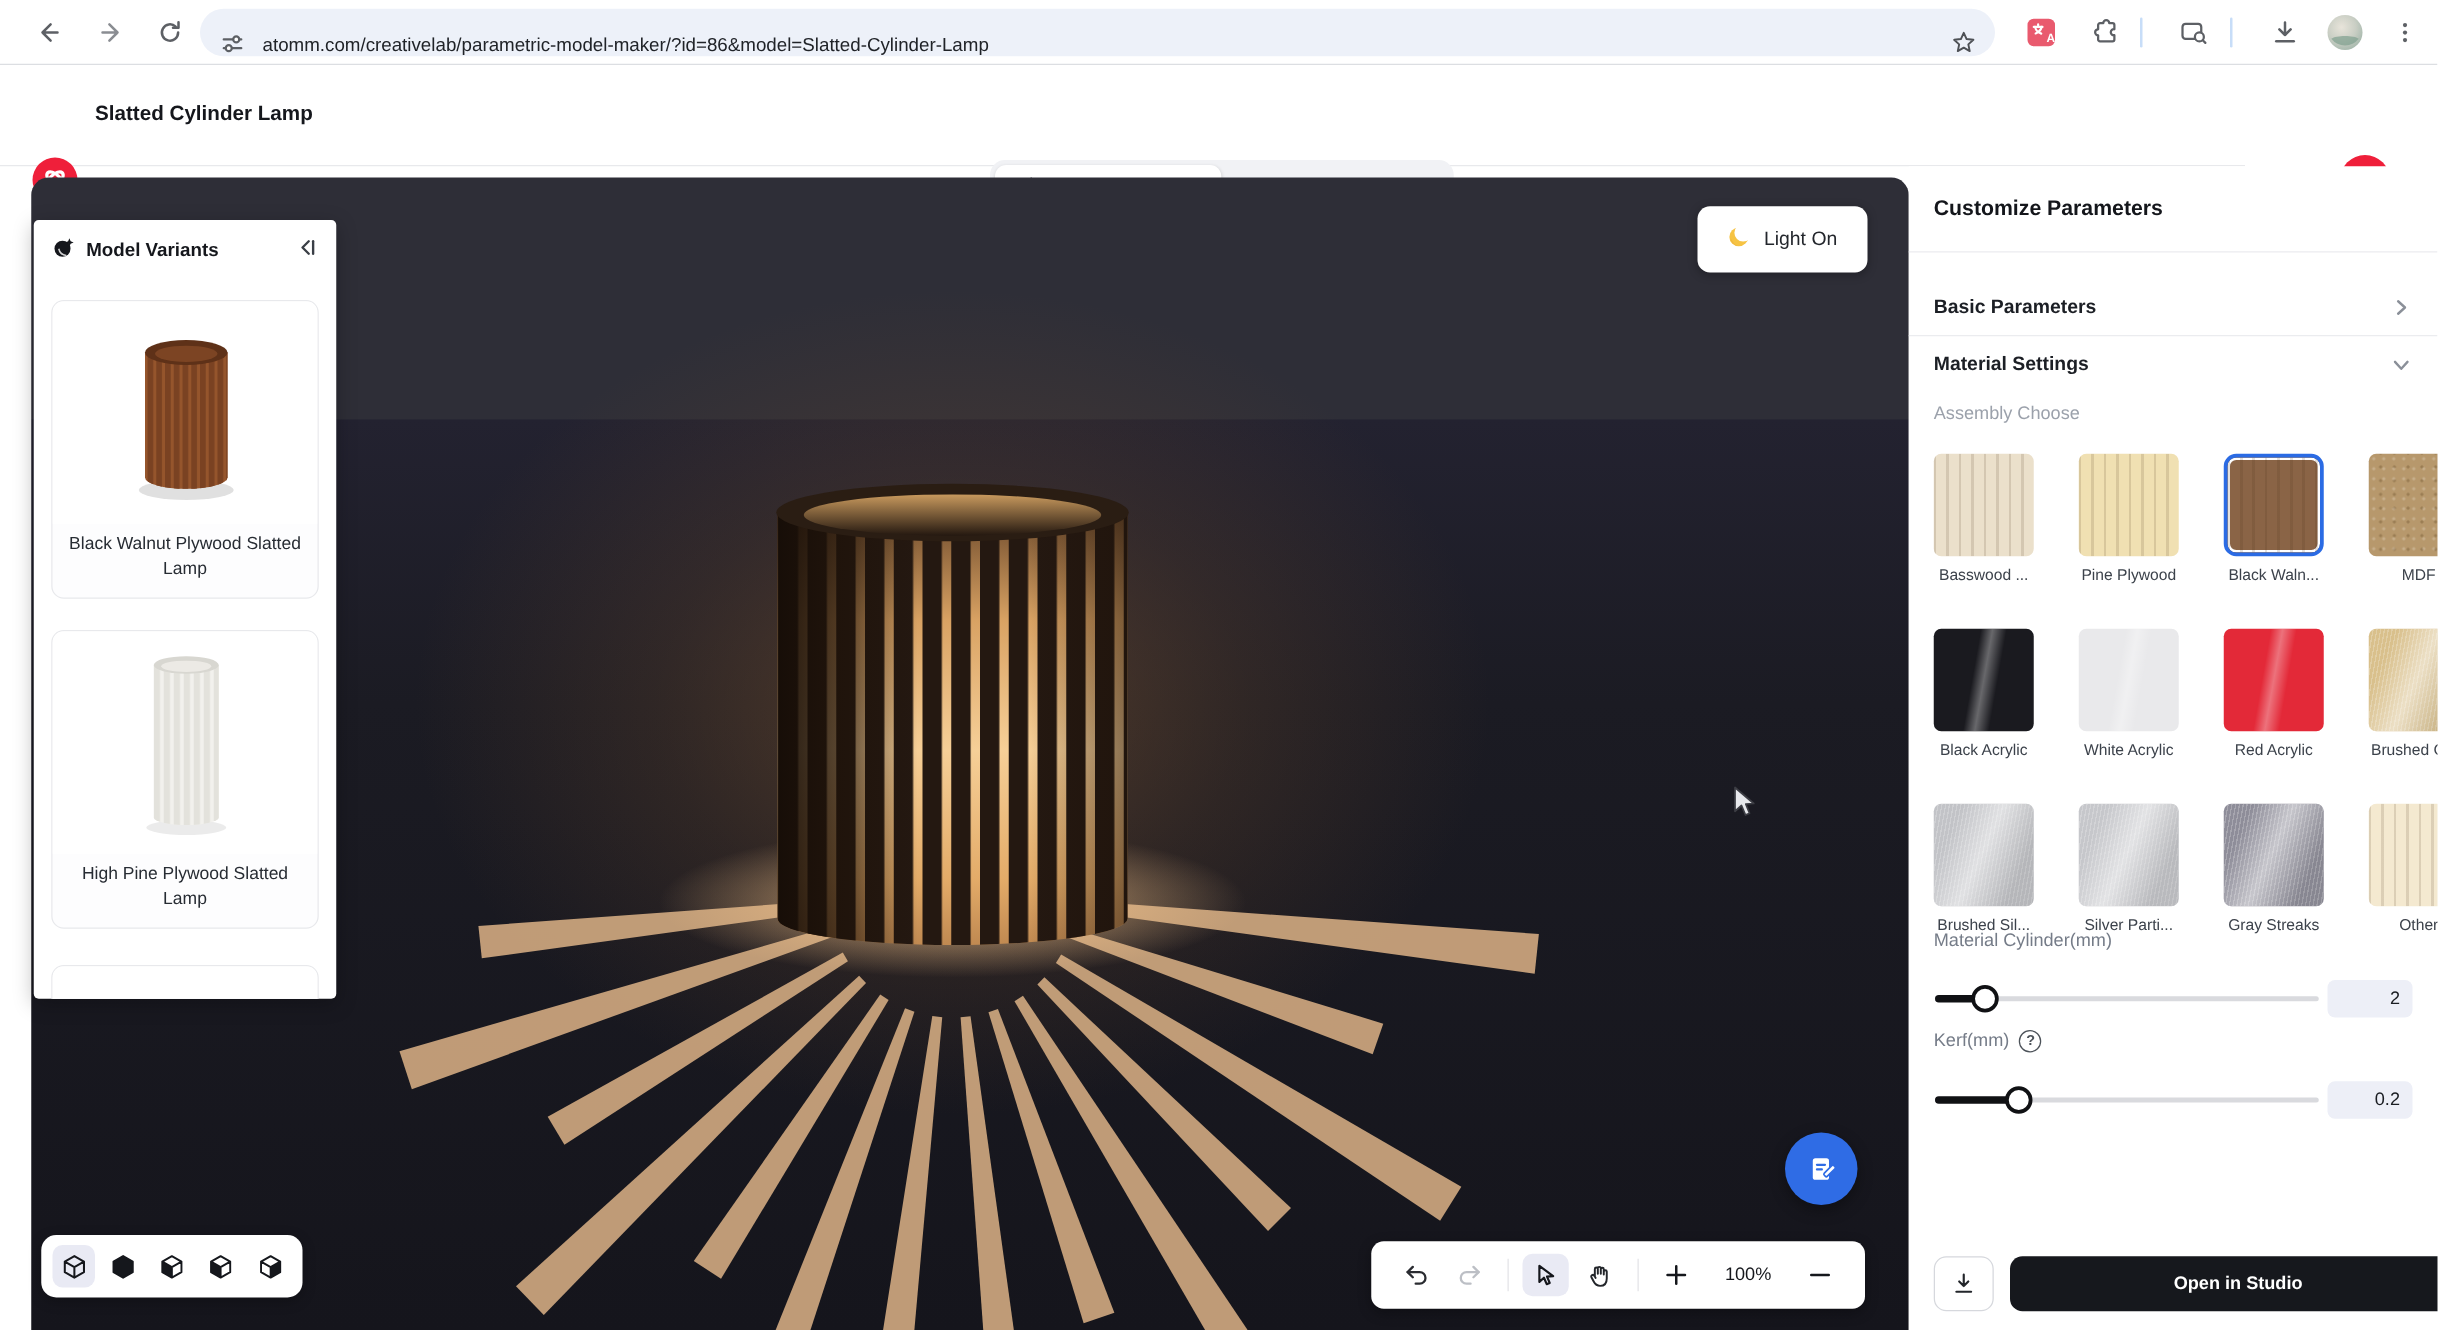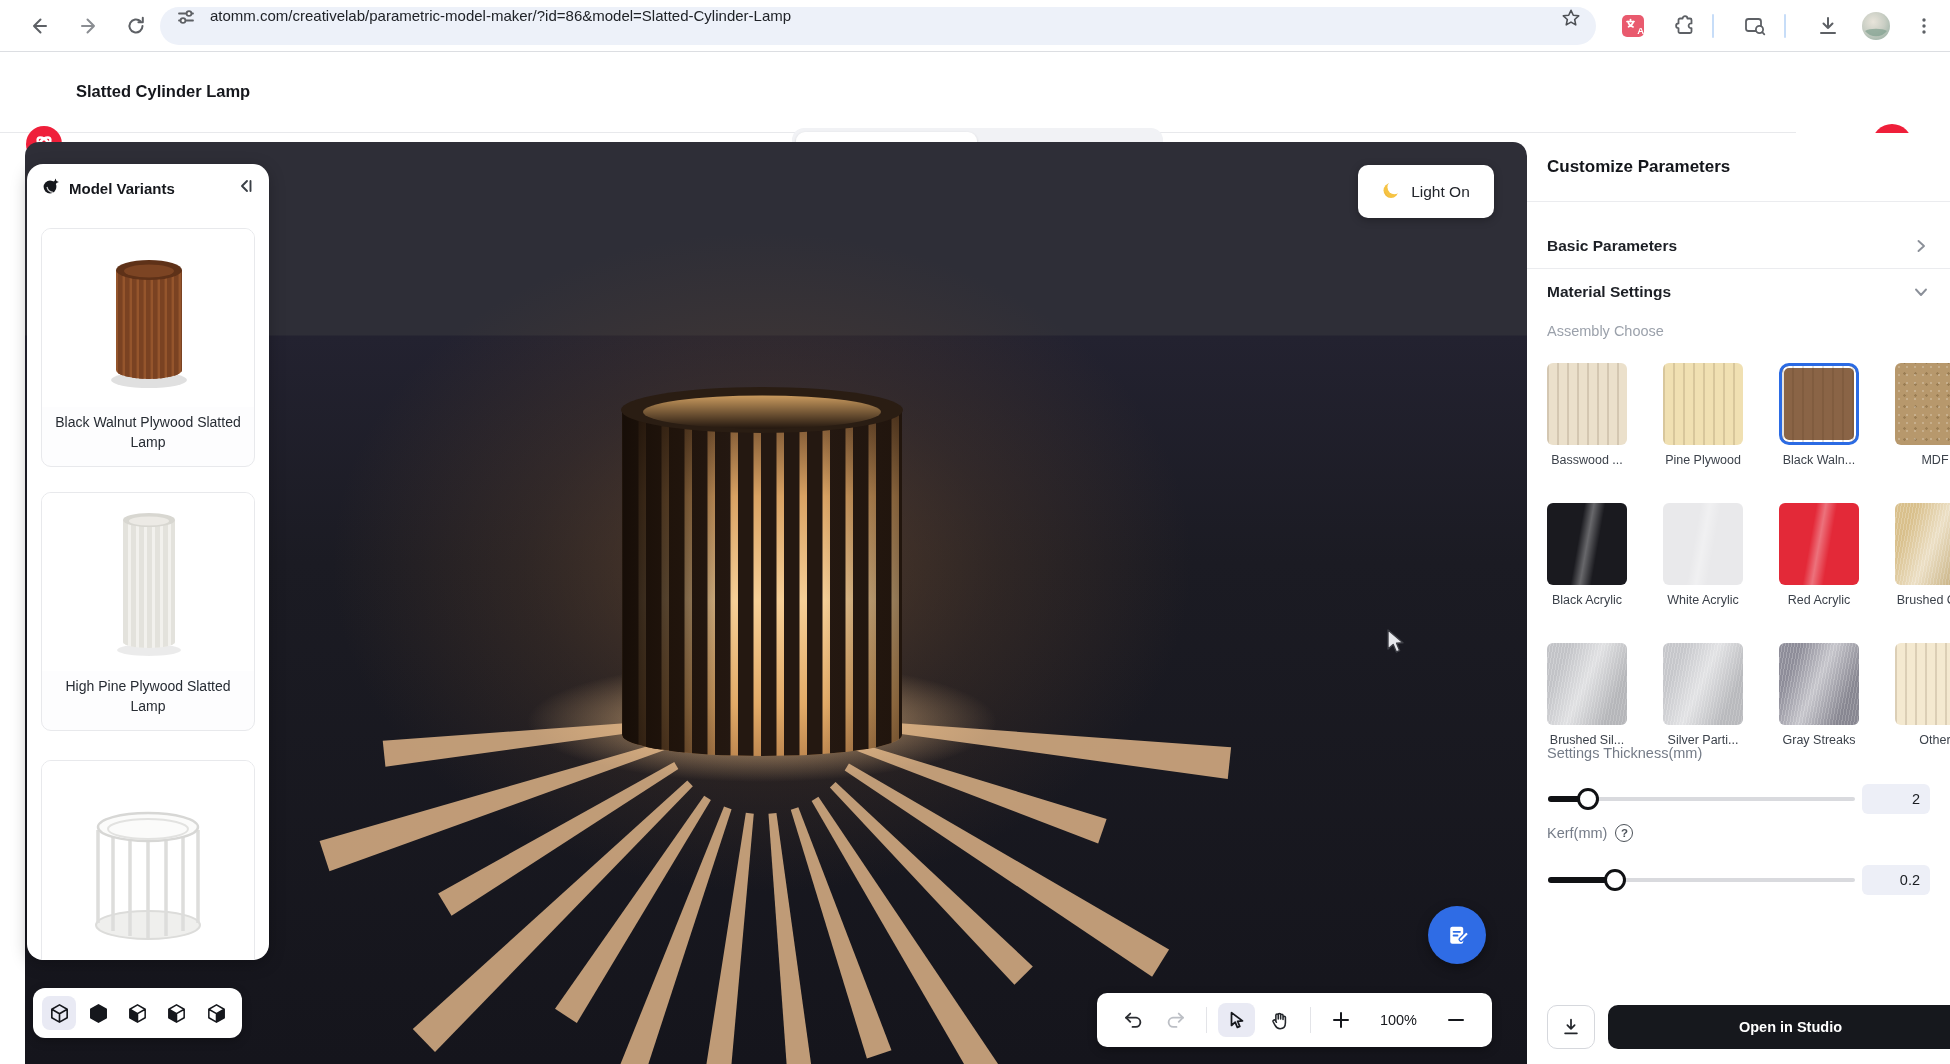--- a/index.html
+++ b/index.html
@@ -7,21 +7,21 @@
     font-family:"Liberation Sans", sans-serif; }
   .abs { position:absolute; }
   #app { position:relative; width:1950px; height:1064px; background:#fff; }
 
   
   .browser-bar { position:absolute; left:0; top:0; width:1950px; height:52px;
     background:#ffffff; border-bottom:1px solid #dcdee2; }
   .bicon { position:absolute; top:10px; width:32px; height:32px; display:flex;
     align-items:center; justify-content:center; border-radius:50%; color:#5d6065; }
   .url-pill { position:absolute; left:160px; top:7px; width:1436px; height:38px;
-    border-radius:19px; background:#edf1f9; display:flex; align-items:flex-start; }
+    border-radius:19px; background:#edf1f9; display:flex; align-items:flex-end; }
   .url-text { font-size:15px; color:#202328; margin-left:14px; white-space:nowrap; }
   .vsep { position:absolute; top:14px; width:2px; height:24px; background:#c7ddf8; border-radius:1px; }
 
   
   .app-header { position:absolute; left:0; top:52px; width:1796px; height:81px;
     background:#fff; border-bottom:1px solid #e8e9ec; }
   .logo-badge { position:absolute; width:36px; height:36px; border-radius:50%;
     background:#ef1f3a; display:flex; align-items:center; justify-content:center; }
   .app-title { position:absolute; left:76px; top:30px; font-size:16.5px; font-weight:700; color:#15171c; }
   .view-toggle { position:absolute; left:792px; top:76px; width:371px; height:52px;
@@ -31,22 +31,22 @@
   .seg.active { background:#fff; box-shadow:0 1px 3px rgba(0,0,0,.14); color:#15171c; font-weight:700; }
   .seg.inactive { color:#9aa0a8; font-weight:500; }
 
   
   .viewport { position:absolute; left:25px; top:142px; width:1502px; height:922px;
     border-radius:14px 14px 0 0; overflow:hidden;
     background:linear-gradient(180deg,#2e2e37 0px,#2e2e37 193px,#232230 194px,#1b1b23 420px,#15151c 100%); }
   .lamp-svg { position:absolute; left:0; top:0; }
 
   
-  .variants-panel { position:absolute; left:27px; top:164px; width:242px; height:796px;
-    background:#fff; border-radius:16px; box-shadow:0 4px 16px rgba(0,0,0,.25); overflow:hidden; }
+  .variants-panel { position:absolute; left:27px; top:176px; width:242px; height:623px;
+    background:#fff; border-radius:4px; box-shadow:0 4px 16px rgba(0,0,0,.25); overflow:hidden; }
   .vp-header { position:absolute; left:0; top:0; width:100%; height:48px; display:flex;
     align-items:center; padding:0 14px; gap:8px; }
   .vp-title { font-size:15px; font-weight:700; color:#15171c; flex:1; }
   .vcard { position:absolute; left:14px; width:214px; background:#fdfdfe;
     border:1px solid #e8e9ec; border-radius:10px; overflow:hidden; }
   .vcard .thumb { width:100%; height:178px; background:#fff; display:flex;
     align-items:center; justify-content:center; }
   .vcard .vlabel { padding:6px 10px 14px; text-align:center; font-size:14px;
     line-height:1.4; color:#272c33; font-weight:500; }
 
@@ -565,21 +565,21 @@
       <div class="mat-cell">
         <div class="sw brushed" style="background-color: rgb(142, 141, 153);"></div>
         <div class="mat-name">Gray Streaks</div>
       </div>
       <div class="mat-cell">
         <div class="sw wood" style="background-color: rgb(244, 233, 208);"></div>
         <div class="mat-name">Other</div>
       </div>
     </div>
 
-    <div class="param-label" style="top:612px">Settings Thickness(mm)</div>
+    <div class="param-label" style="top:612px">Material Cylinder(mm)</div>
     <div class="slider" style="top:655px">
       <div class="track"></div>
       <div class="fill" style="width:40px"></div>
       <div class="handle" style="left:29px"></div>
     </div>
     <div class="val-chip" style="top:651px">2</div>
 
     <div class="param-label" style="top:691px">
       <span>Kerf(mm)</span>
       <span class="help-circ">?</span>

